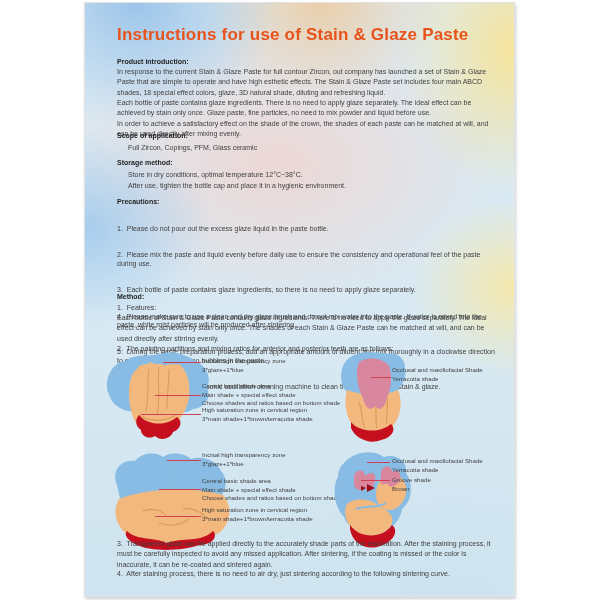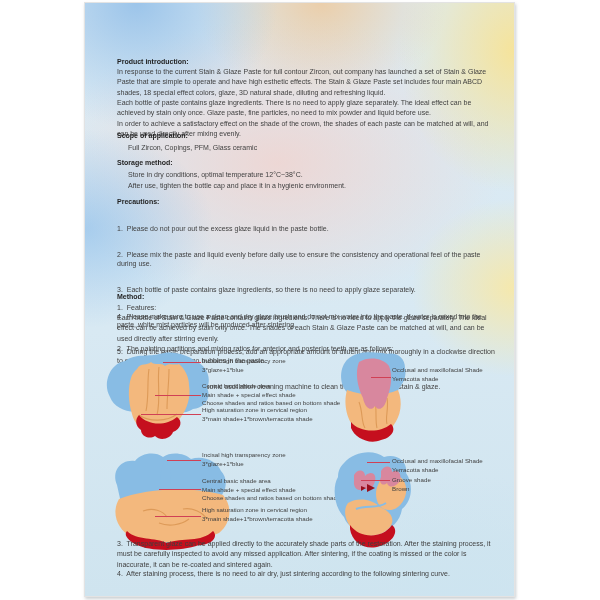--- a/index.html
+++ b/index.html
@@ -26,20 +26,21 @@
   .lbl{font-size:6.2px;line-height:8.5px;color:#3f3f3f;width:200px;}
   .leader{position:absolute;height:1px;background:#d04055;}
   svg{display:block;}
 </style>
 </head>
 <body>
 
 <div class="page">
   <div class="sheet">
 
+    <div class="abs title">Instructions for use of Stain &amp; Glaze Paste</div>
 
     <div class="abs h" style="top:55px">Product introduction:</div>
     <div class="abs p" style="top:64px">In response to the current Stain &amp; Glaze Paste for full contour Zircon, out company has launched a set of Stain &amp; Glaze Paste that are simple to operate and have high esthetic effects. The Stain &amp; Glaze Paste set includes four main ABCD shades, 18 special effect colors, glaze, 3D natural shade, diluting and refreshing liquid.</div>
     <div class="abs p" style="top:95px">Each bottle of paste contains glaze ingredients. There is no need to apply glaze separately. The ideal effect can be achieved by stain only once. Glaze paste, fine particles, no need to mix powder and liquid before use.</div>
     <div class="abs p" style="top:116px">In order to achieve a satisfactory effect on the shade of the crown, the shades of each paste can be matched at will, and can be used directly after mixing evenly.</div>
 
     <div class="abs h" style="top:129px">Scope of application:</div>
     <div class="abs p ind" style="top:140px">Full Zircon, Copings, PFM, Glass ceramic</div>
 
     <div class="abs h" style="top:156px">Storage method:</div>

